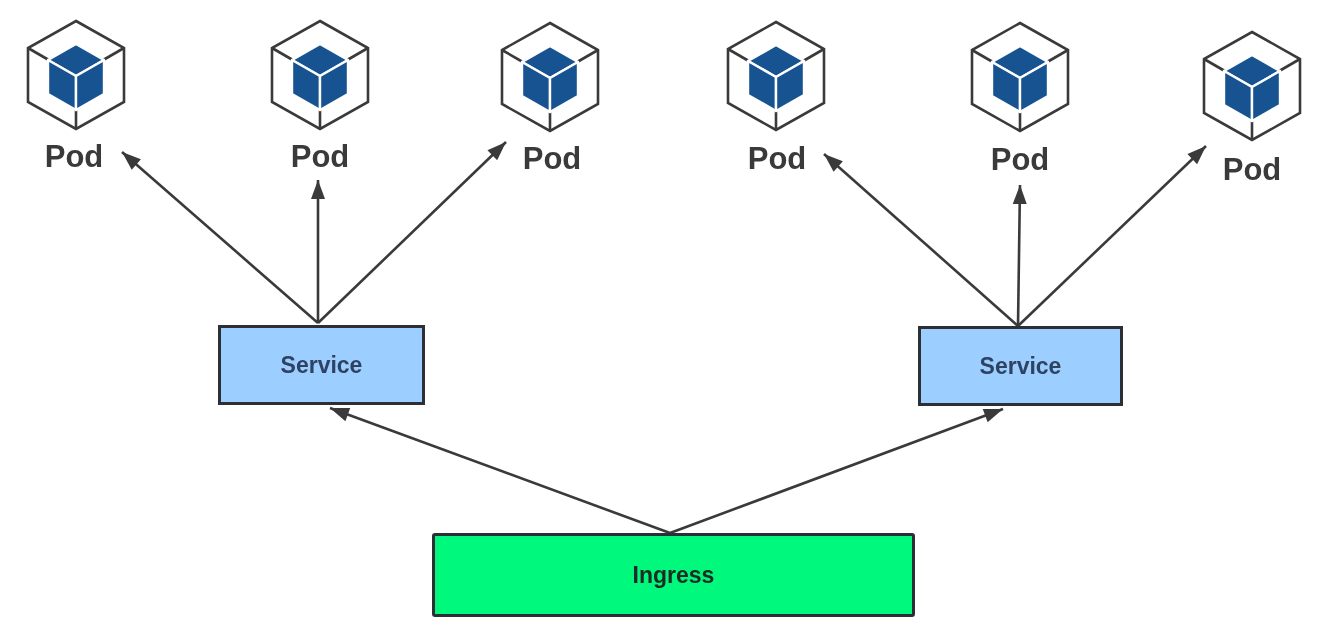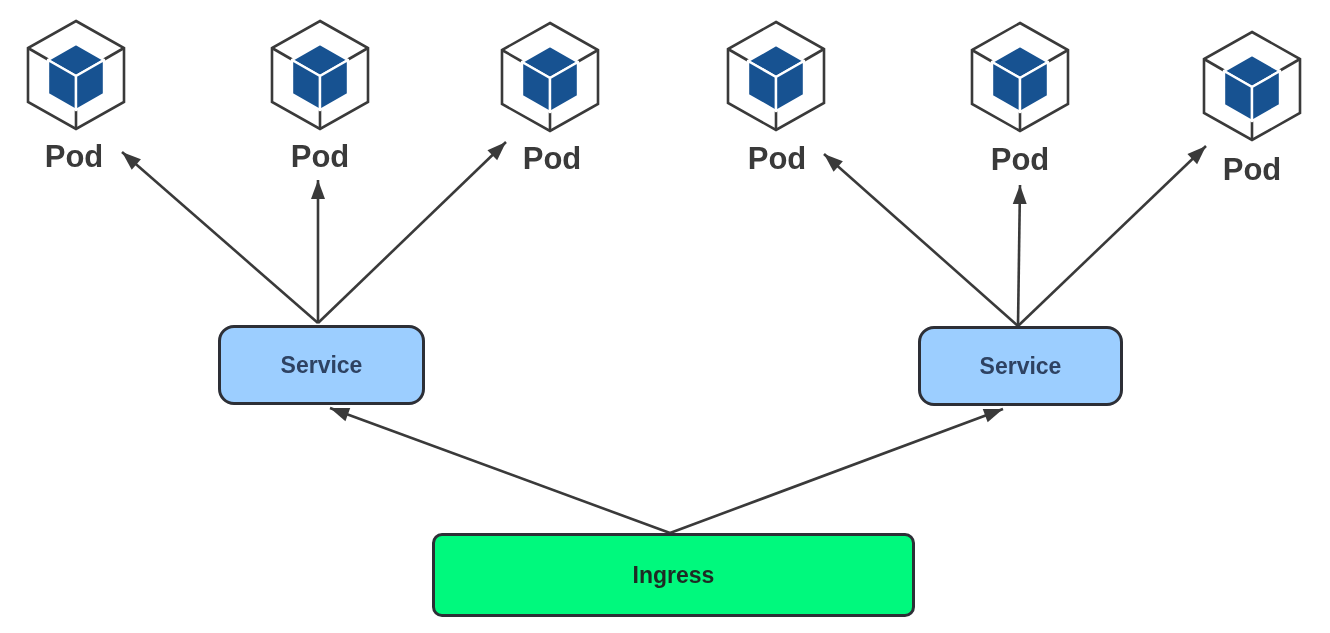--- a/index.html
+++ b/index.html
@@ -11,22 +11,22 @@
   .pod-icon { position:absolute; width:104px; height:114px; }
   .pod-label {
     position:absolute; width:104px; text-align:center;
     font-weight:bold; font-size:31px; line-height:24px; color:#3a3a3a;
   }
   .node-box {
     position:absolute; box-sizing:border-box;
     display:flex; align-items:center; justify-content:center;
     border:3px solid #2d2f36; font-weight:bold; font-size:23px;
   }
-  .service-box { background:#9cceff; border-radius:16px; color:#2e4262; }
-  .ingress-box { background:#00f97d; border-radius:10px; color:#1e2b24; }
+  .service-box { background:#9cceff; border-radius:0; color:#2e4262; }
+  .ingress-box { background:#00f97d; border-radius:3px; color:#1e2b24; }
 </style>
 </head>
 <body>
 
 <div class="canvas">
 
   <svg id="arrow-layer" viewBox="0 0 1330 633">
     <defs>
       <marker id="ah" markerUnits="userSpaceOnUse" markerWidth="22" markerHeight="18" refX="20" refY="8" orient="auto">
         <path d="M1,1 L20,8 L1,15 Z" fill="#3a3a3a"></path>

